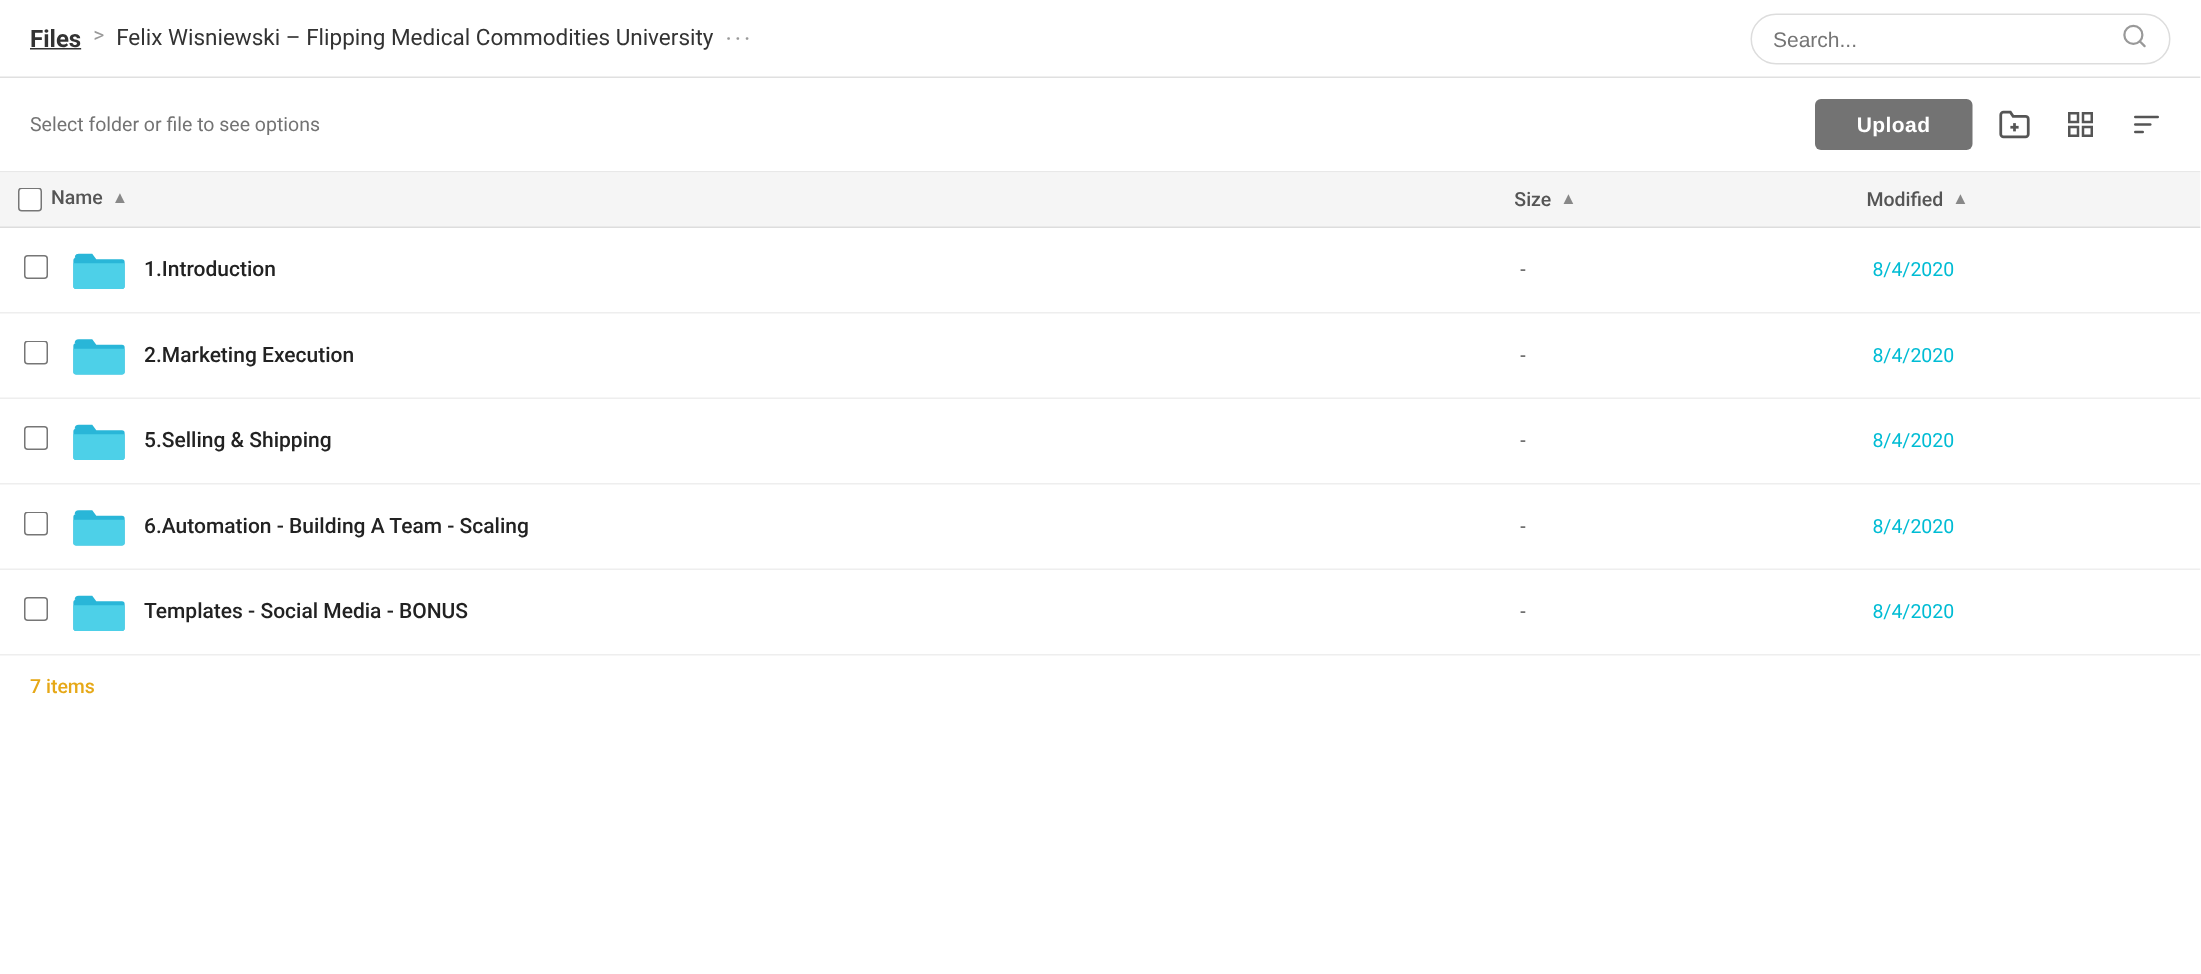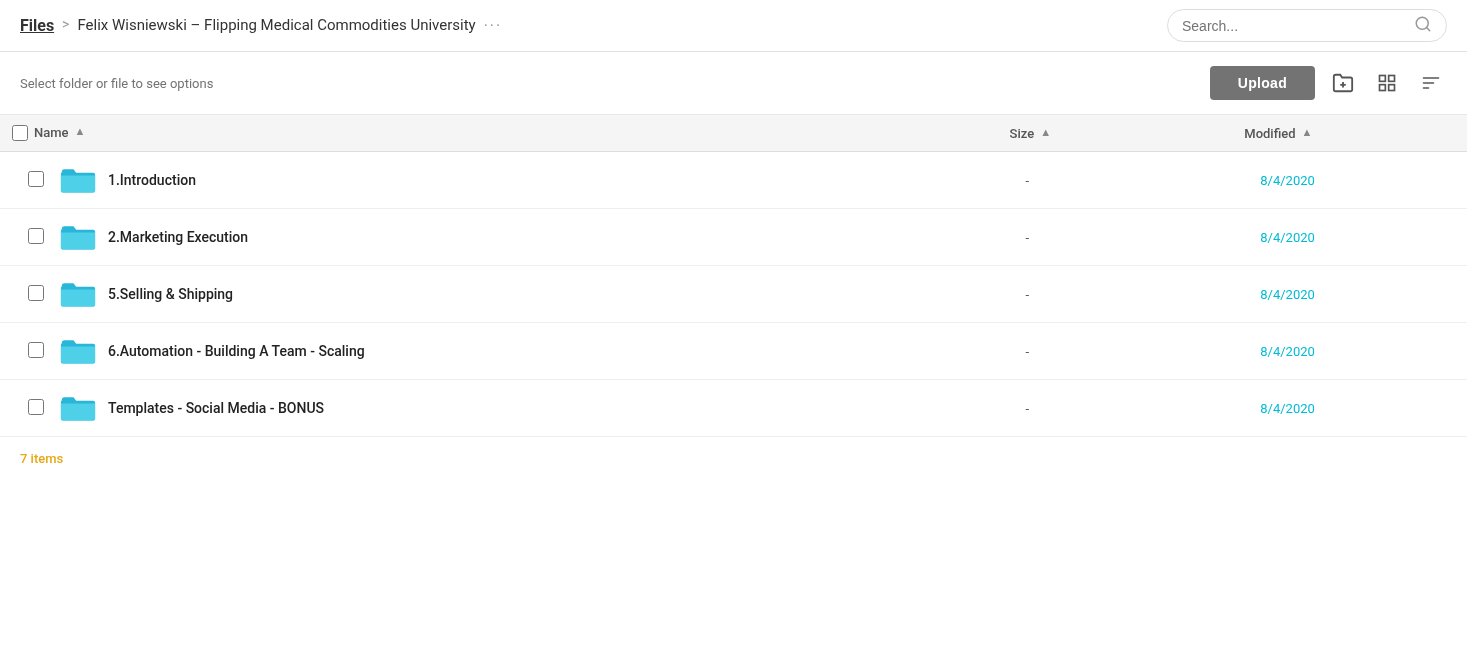--- a/index.html
+++ b/index.html
@@ -130,21 +130,21 @@
     }
     .sort-arrow {
       color: #888;
       font-size: 11px;
     }
 
     .file-table tbody tr {
       border-bottom: 1px solid #eee;
     }
     .file-table tbody td {
-      padding: 14px 28px;
+      padding: 14px 16px;
       vertical-align: middle;
     }
     .name-cell {
       display: flex;
       align-items: center;
       gap: 12px;
     }
     .checkbox-wrap {
       width: 20px;
     }

